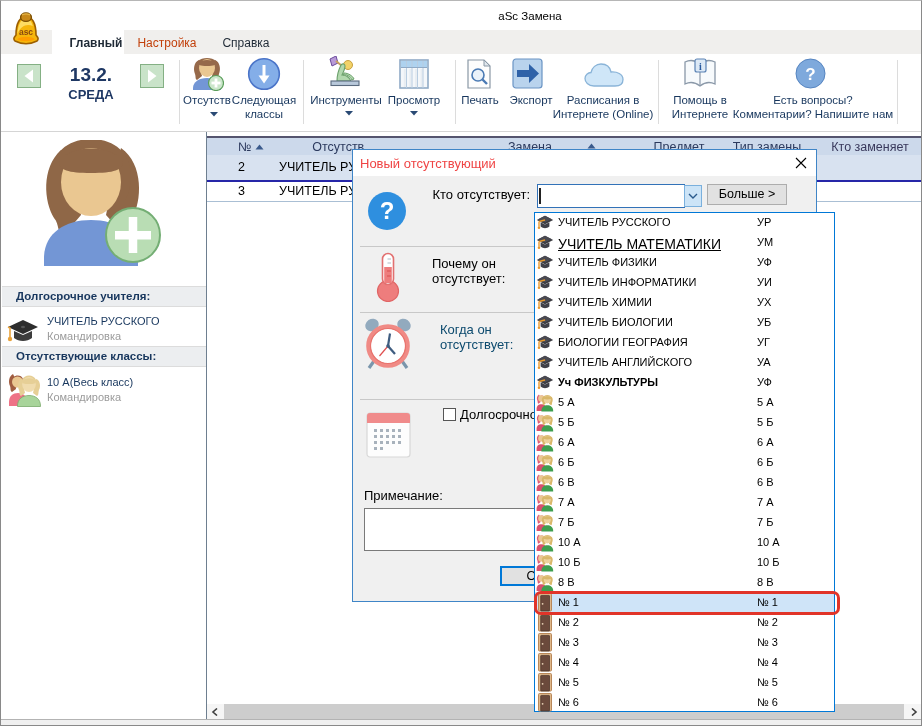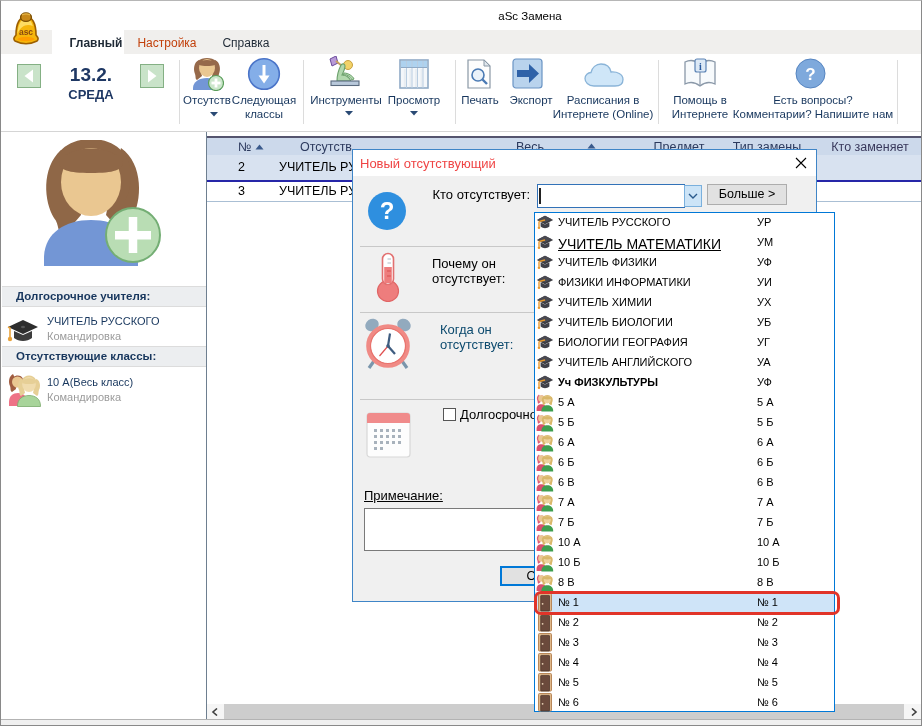--- a/index.html
+++ b/index.html
@@ -233,22 +233,22 @@
 <div class="abs" style="left:207px;top:155px;width:714px;height:25px;background:#d8e2f0;"></div>
 <div class="abs" style="left:207px;top:180px;width:714px;height:1.5px;background:#2626a8;"></div>
 <div class="abs" style="left:207px;top:201px;width:714px;height:1px;background:#aabfd4;"></div>
 
 <div class="abs" style="left:238px;top:140px;font-size:12.5px;color:#2c3a5e;">№</div>
 <div class="abs" style="left:255px;top:144px;">
     <svg width="9" height="6">
       <path d="M4.5,0.5 L8.5,5.5 L0.5,5.5 Z" fill="#3a5a8c"></path>
     </svg>
   </div>
-<div class="abs" style="left:300px;top:140px;width:80px;font-size:12.5px;color:#2c3a5e;">Отсутств.</div>
-<div class="abs" style="left:500px;top:140px;width:60px;text-align:center;font-size:12.5px;color:#2c3a5e;">Весь</div>
+<div class="abs" style="left:300px;top:140px;width:80px;text-align:center;font-size:12.5px;color:#2c3a5e;">Отсутств.</div>
+<div class="abs" style="left:500px;top:140px;width:60px;text-align:center;font-size:12.5px;color:#2c3a5e;">Замена</div>
 <div class="abs" style="left:587px;top:143px;">
     <svg width="9" height="6">
       <path d="M4.5,0.5 L8.5,5.5 L0.5,5.5 Z" fill="#3a5a8c"></path>
     </svg>
   </div>
 <div class="abs" style="left:649px;top:140px;width:60px;text-align:center;font-size:12.5px;color:#2c3a5e;">Предмет</div>
 <div class="abs" style="left:727px;top:140px;width:80px;text-align:center;font-size:12.5px;color:#2c3a5e;white-space:nowrap;">Тип замены</div>
 <div class="abs" style="left:830px;top:140px;width:80px;text-align:center;font-size:12.5px;color:#39395c;">Кто заменяет</div>
 
 <div class="abs" style="left:238px;top:160px;font-size:12.5px;color:#000;">2</div>
@@ -354,21 +354,21 @@
         <rect x="26" y="29" width="3" height="3"></rect>
         <rect x="32" y="29" width="3" height="3"></rect>
 <rect x="8" y="35" width="3" height="3"></rect>
         <rect x="14" y="35" width="3" height="3"></rect>
 </g>
 </svg>
   </div>
 <div class="abs" style="left:443px;top:408px;width:13px;height:13px;background:#fff;border:1px solid #555;z-index:12;"></div>
 <div class="abs" style="left:460px;top:407px;font-size:13px;color:#000;z-index:12;">Долгосрочное отсутствие</div>
 
-<div class="abs" style="left:364px;top:488px;font-size:13px;color:#000;z-index:12;text-decoration:underline;">Примечание:</div>
+<div class="abs" style="left:364px;top:488px;font-size:13px;color:#000;z-index:12;">Примечание:</div>
 <div class="abs" style="left:364px;top:508px;width:442px;height:43px;background:#fff;border:1px solid #7a7a7a;z-index:12;"></div>
 
 <div class="abs" style="left:500px;top:566px;width:70px;height:20px;background:#e1e1e1;border:2px solid #0078d7;text-align:center;font-size:12.5px;color:#000;line-height:16px;z-index:12;">ОК</div>
 <div class="abs" style="left:600px;top:566px;width:90px;height:20px;background:#e1e1e1;border:1px solid #adadad;text-align:center;font-size:12.5px;color:#000;line-height:18px;z-index:12;">Отмена</div>
 
 <svg width="0" height="0" style="position:absolute">
     <defs>
 <g id="icap">
         <path d="M0.8,7 L9,2.8 L17.2,7 L9,11.2 Z" fill="#3a3a40"></path>
         <path d="M2.6,6.1 L9,2.8 L15.4,6.1 L9,9.4 Z" fill="#4a4a52"></path>
@@ -408,21 +408,21 @@
 <div class="abs" style="left:558px;top:236px;font-size:14px;color:#000;z-index:22;white-space:nowrap;text-decoration:underline;">УЧИТЕЛЬ МАТЕМАТИКИ</div>
 <div class="abs" style="left:757px;top:236px;font-size:11px;color:#000;z-index:22;">УМ</div>
 <svg class="abs" width="18" height="19" style="left:536px;top:253px;z-index:22;">
     <use href="#icap"></use>
   </svg>
 <div class="abs" style="left:558px;top:256px;font-size:11px;color:#000;z-index:22;white-space:nowrap;">УЧИТЕЛЬ ФИЗИКИ</div>
 <div class="abs" style="left:757px;top:256px;font-size:11px;color:#000;z-index:22;">УФ</div>
 <svg class="abs" width="18" height="19" style="left:536px;top:273px;z-index:22;">
     <use href="#icap"></use>
   </svg>
-<div class="abs" style="left:558px;top:276px;font-size:11px;color:#000;z-index:22;white-space:nowrap;">ФИЗИКИ ИНФОРМАТИКИ</div>
+<div class="abs" style="left:558px;top:276px;font-size:11px;color:#000;z-index:22;white-space:nowrap;">УЧИТЕЛЬ ИНФОРМАТИКИ</div>
 <div class="abs" style="left:757px;top:276px;font-size:11px;color:#000;z-index:22;">УИ</div>
 <svg class="abs" width="18" height="19" style="left:536px;top:293px;z-index:22;">
     <use href="#icap"></use>
   </svg>
 <div class="abs" style="left:558px;top:296px;font-size:11px;color:#000;z-index:22;white-space:nowrap;">УЧИТЕЛЬ ХИМИИ</div>
 <div class="abs" style="left:757px;top:296px;font-size:11px;color:#000;z-index:22;">УХ</div>
 <svg class="abs" width="18" height="19" style="left:536px;top:313px;z-index:22;">
     <use href="#icap"></use>
   </svg>
 <div class="abs" style="left:558px;top:316px;font-size:11px;color:#000;z-index:22;white-space:nowrap;">УЧИТЕЛЬ БИОЛОГИИ</div>

